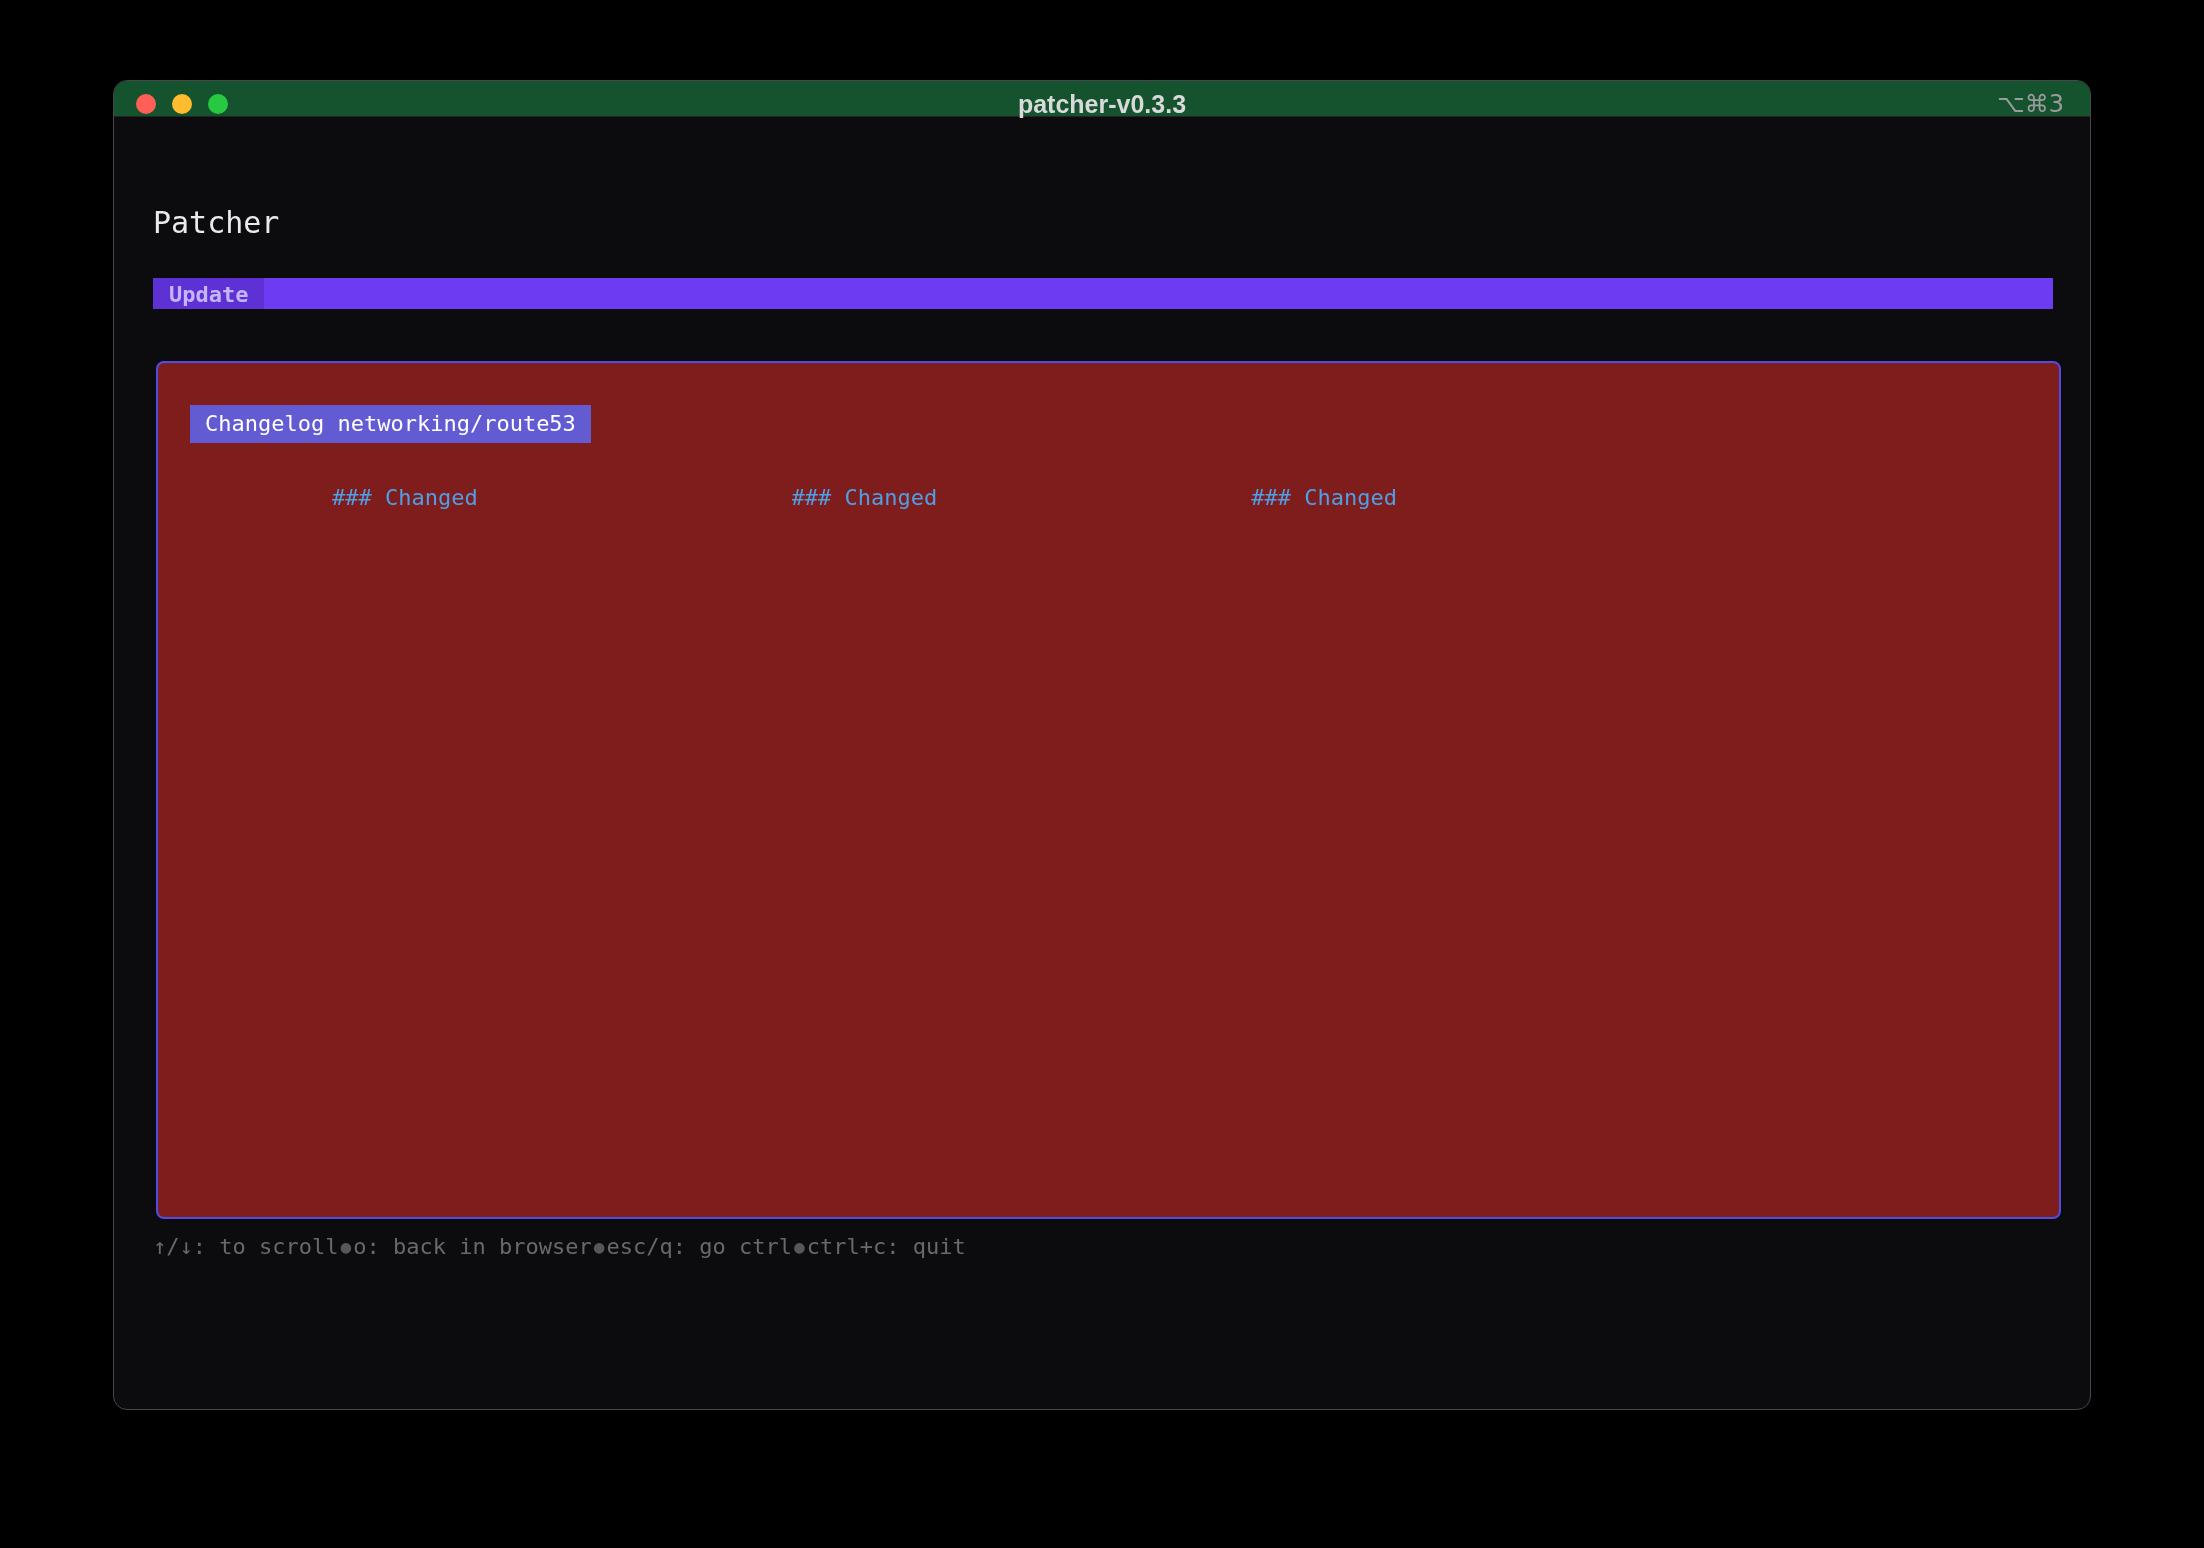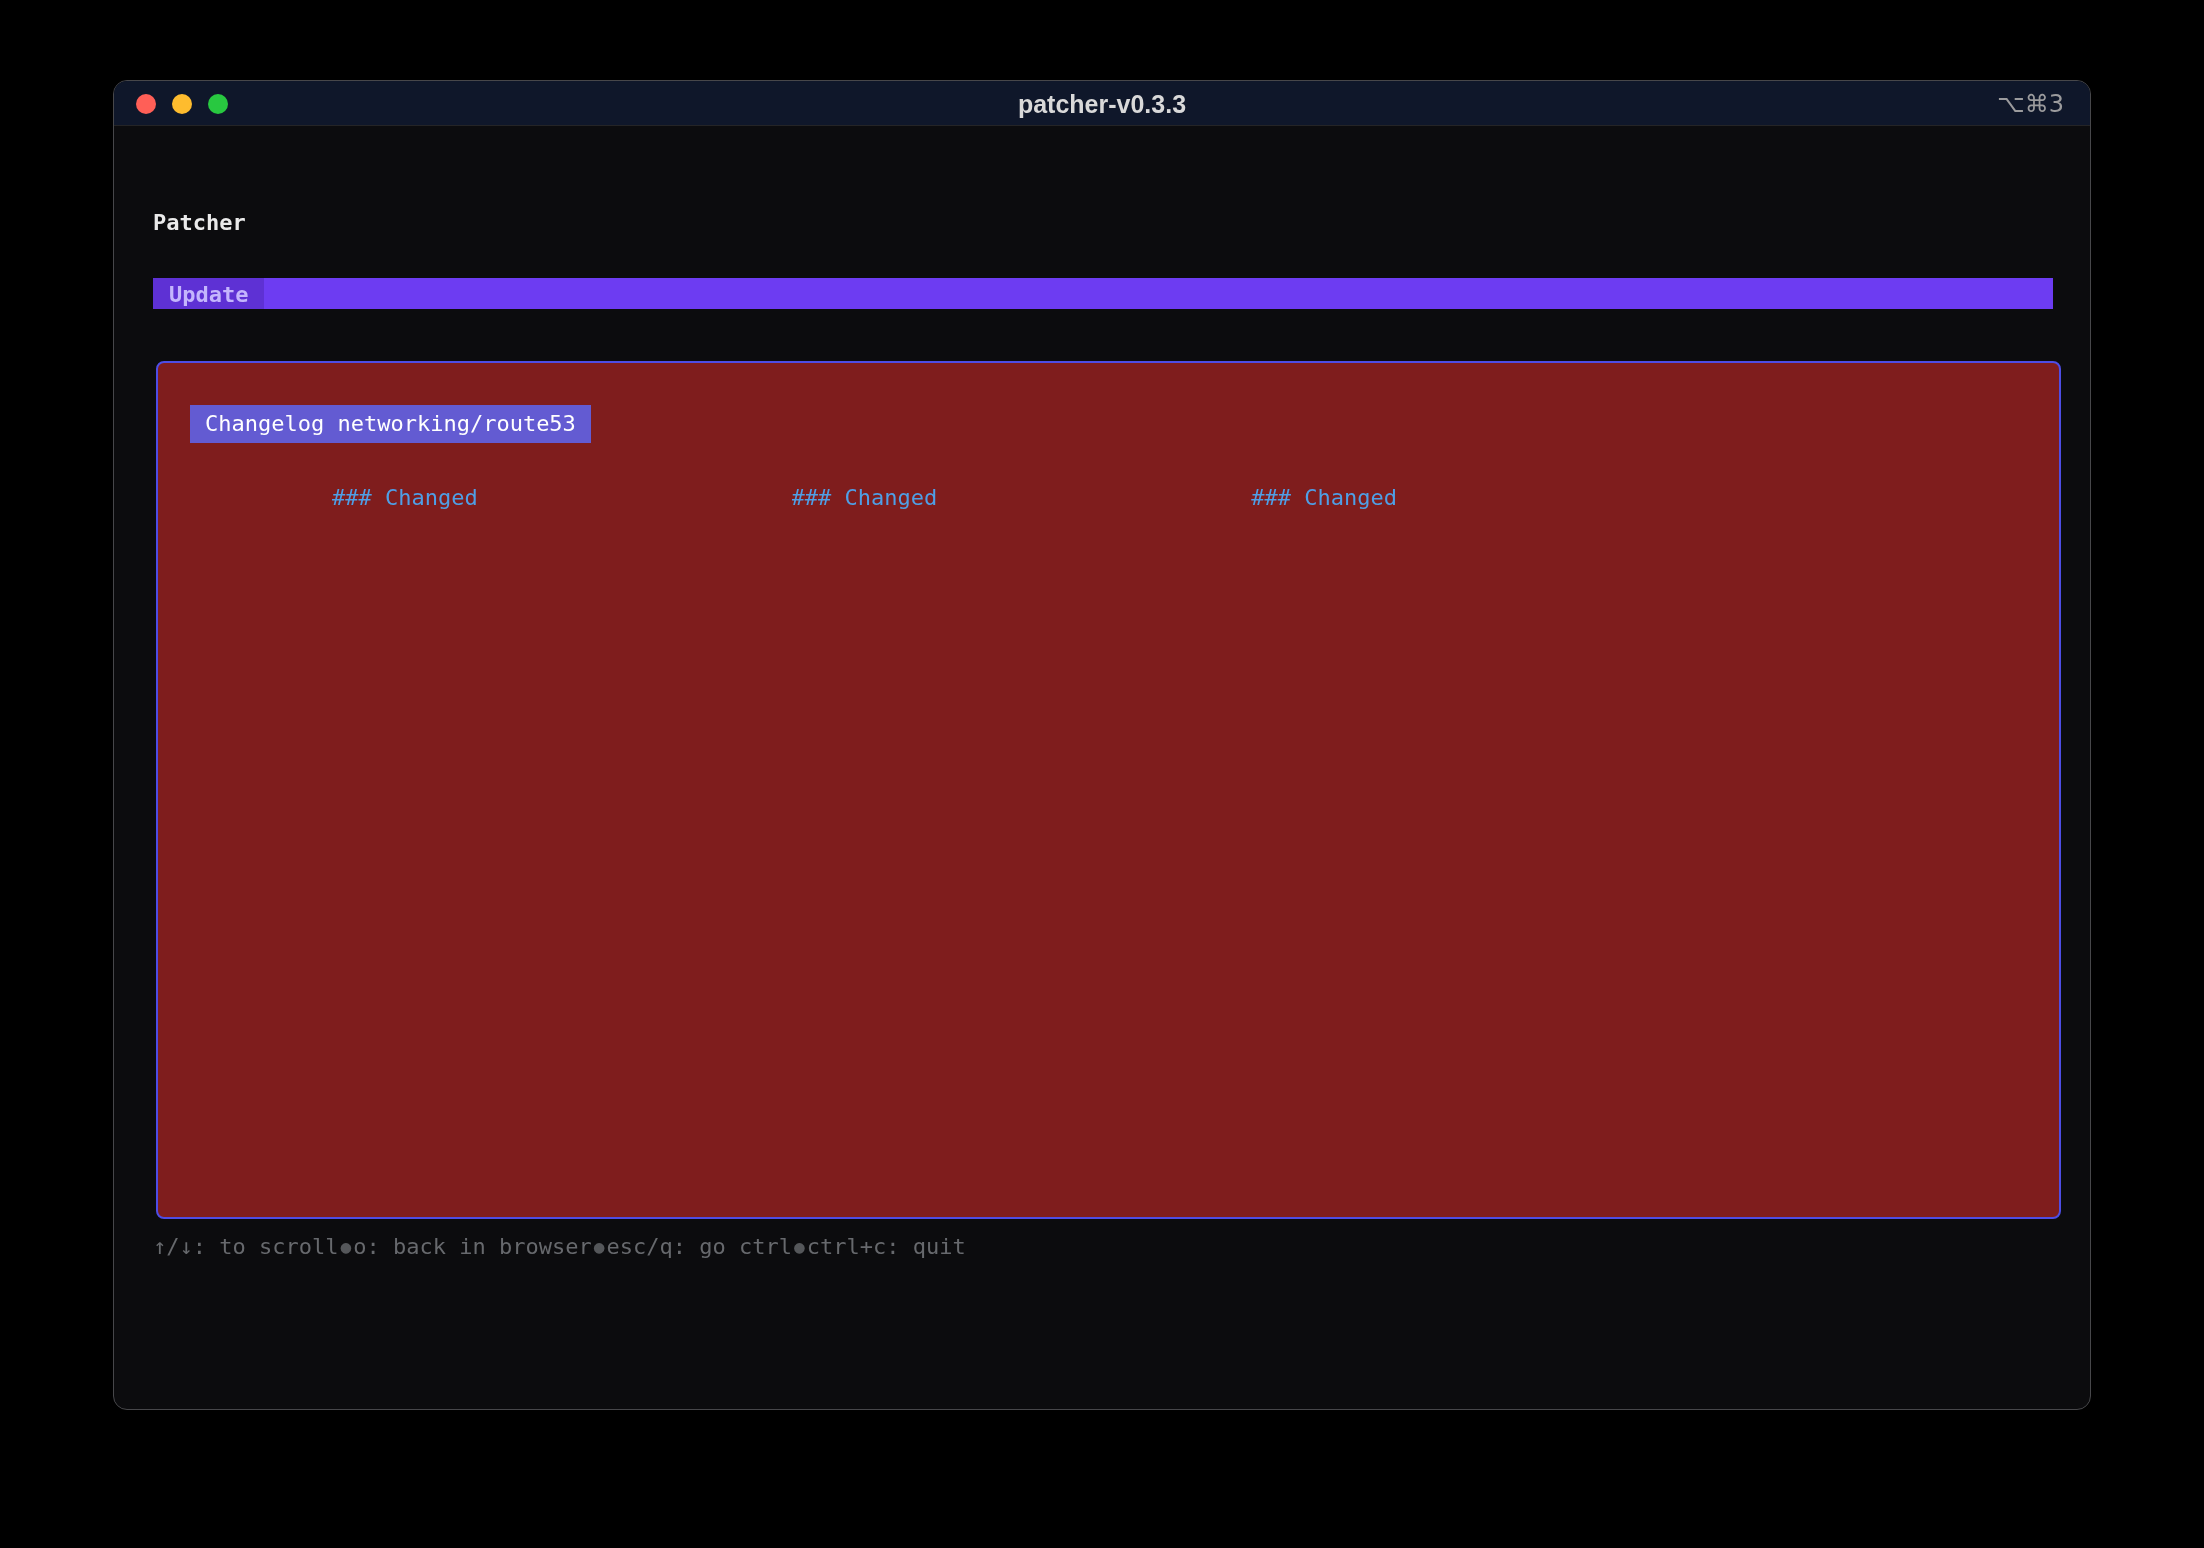--- a/index.html
+++ b/index.html
@@ -6,41 +6,41 @@
   html, body { width: 2204px; height: 1548px; background: #000; }
   body { font-family: "DejaVu Sans Mono", monospace; position: relative; overflow: hidden; }
 
   .window {
     position: absolute; left: 113px; top: 80px; width: 1978px; height: 1330px;
     background: #0c0c0e; border: 1px solid #47474a; border-radius: 14px;
     overflow: hidden; box-shadow: 0 30px 90px rgba(0,0,0,0.85);
   }
 
   .titlebar {
-    position: absolute; left: 0; top: 0; right: 0; height: 45px;
-    background: #0f172a; border-bottom: 1px solid #242426;
+    position: absolute; left: 0; top: 0; right: 0; height: 36px;
+    background: #14532d; border-bottom: 1px solid #242426;
   }
   .traffic-lights { position: absolute; left: 22px; top: 0; height: 46px; display: flex; align-items: center; gap: 16px; }
   .tl { width: 20px; height: 20px; border-radius: 50%; display: inline-block; }
   .tl.red { background: #ff5f57; }
   .tl.yellow { background: #febc2e; }
   .tl.green { background: #28c840; }
   .title {
     position: absolute; left: 0; right: 0; top: 0; height: 46px; line-height: 46px;
     text-align: center; font-family: "Liberation Sans", sans-serif; font-weight: bold;
     font-size: 25px; color: #d9d9d9;
   }
   .shortcut {
     position: absolute; right: 26px; top: 0; height: 46px; line-height: 46px;
     font-family: "DejaVu Sans", sans-serif; font-size: 24px; color: #9b9b9d;
   }
 
   .app-heading {
     position: absolute; left: 39px; top: 125px;
-    font-size: 22px; font-weight: bold; color: #eaeaea; line-height: 34px; white-space: pre;
+    font-size: 30px; font-weight: normal; color: #eaeaea; line-height: 34px; white-space: pre;
   }
 
   .tab-bar {
     position: absolute; left: 39px; top: 197px; width: 1900px; height: 31px;
     display: flex; align-items: stretch;
   }
   .tab-label {
     background: #5e31d4; color: #c4b5fd; font-size: 22px; font-weight: bold;
     line-height: 31px; padding: 1px 16px; white-space: pre;
   }

